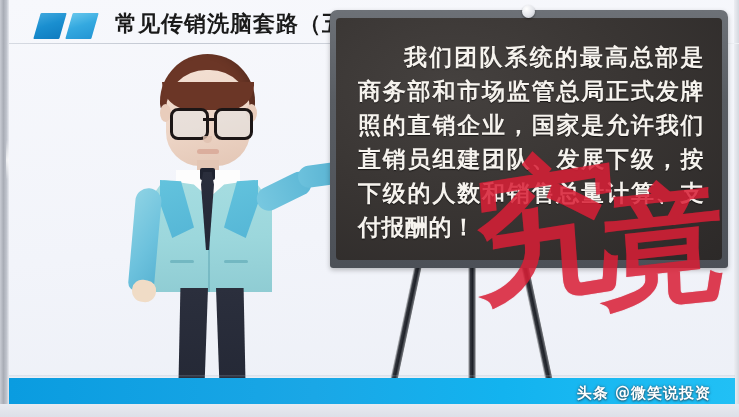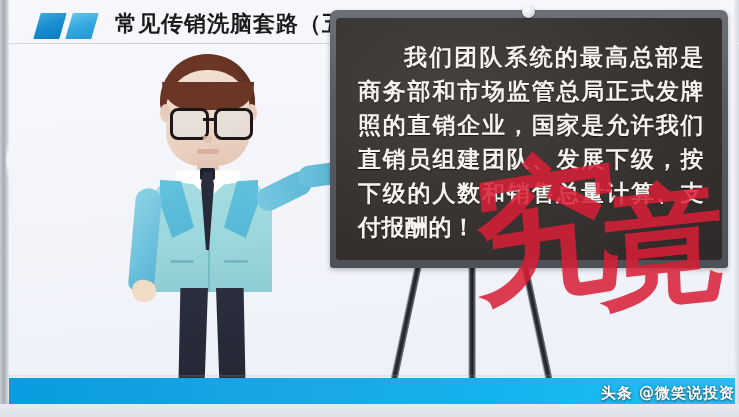--- a/index.html
+++ b/index.html
@@ -240,21 +240,21 @@
   }
   .floor-shadow{
     position:absolute;left:9px;bottom:39px;width:726px;height:3px;
     background:linear-gradient(180deg,rgba(160,175,190,.28) 0%,rgba(255,255,255,0) 100%);
   }
   .bottom-strip{
     position:absolute;left:0;bottom:0;width:739px;height:13px;
     background:linear-gradient(180deg,#e8eaf0 0%,#dde0e8 100%);
   }
   .watermark{
-    position:absolute;right:4px;bottom:14px;
+    position:absolute;right:28px;bottom:14px;
     font-size:15px;font-weight:bold;color:#ffffff;
     font-family:"DejaVu Sans","Liberation Sans",sans-serif;
     letter-spacing:1px;white-space:nowrap;
     text-shadow:0 0 3px rgba(60,70,85,.75),0 1px 2px rgba(0,0,0,.5);
     z-index:40;
   }
 </style>
 </head>
 <body>
 

